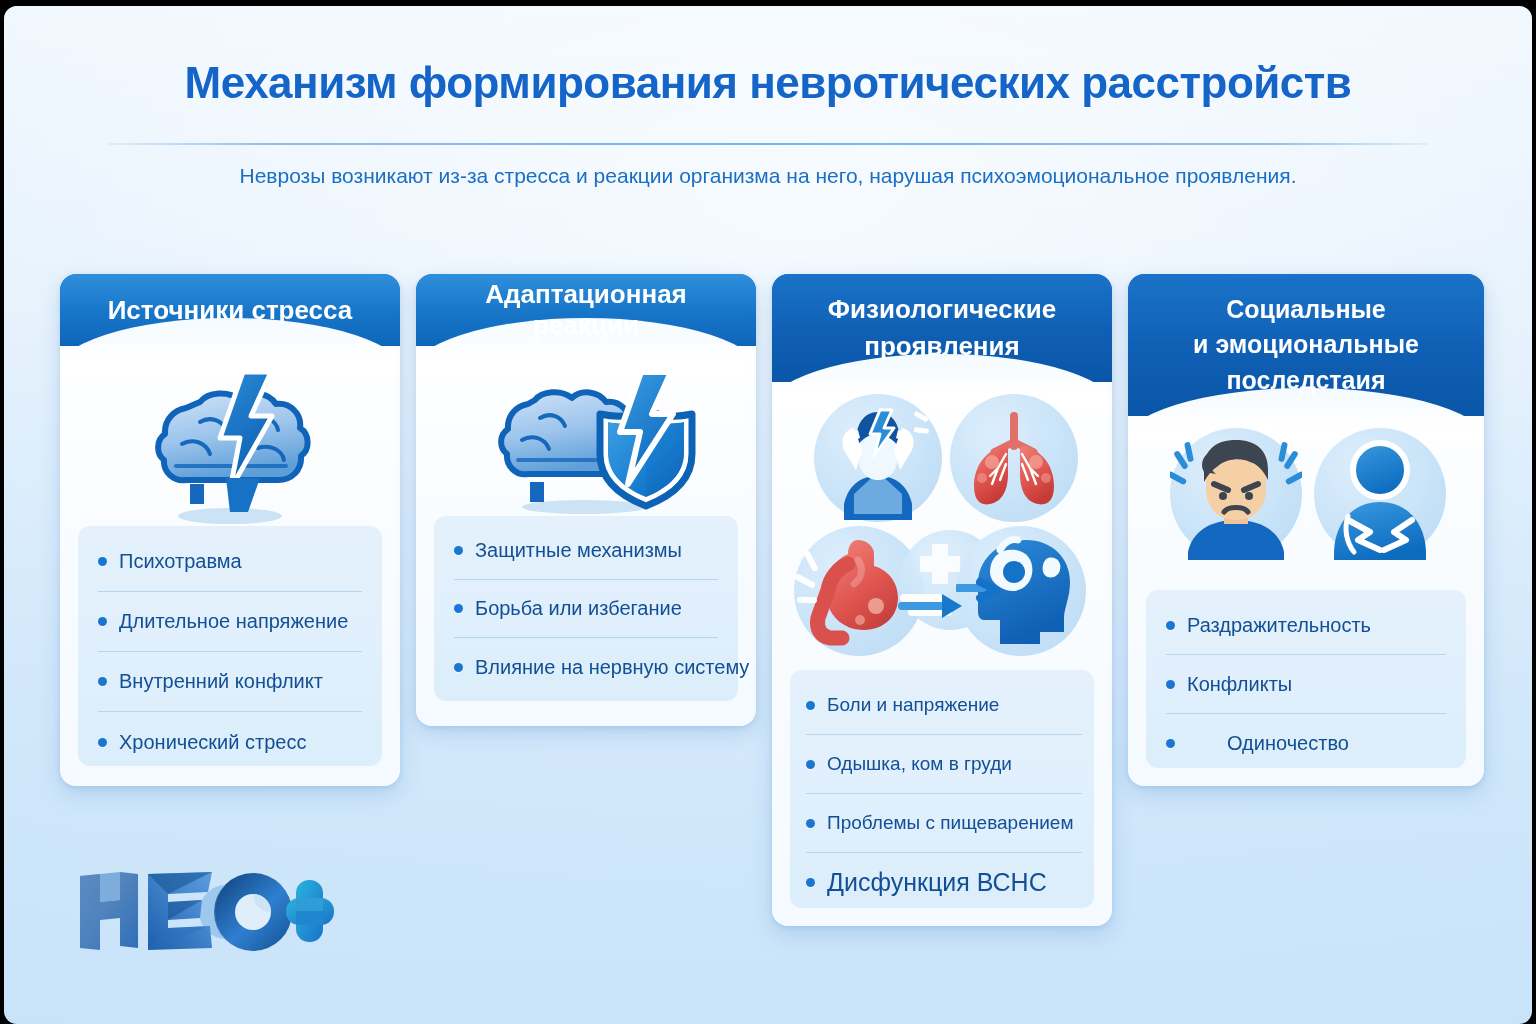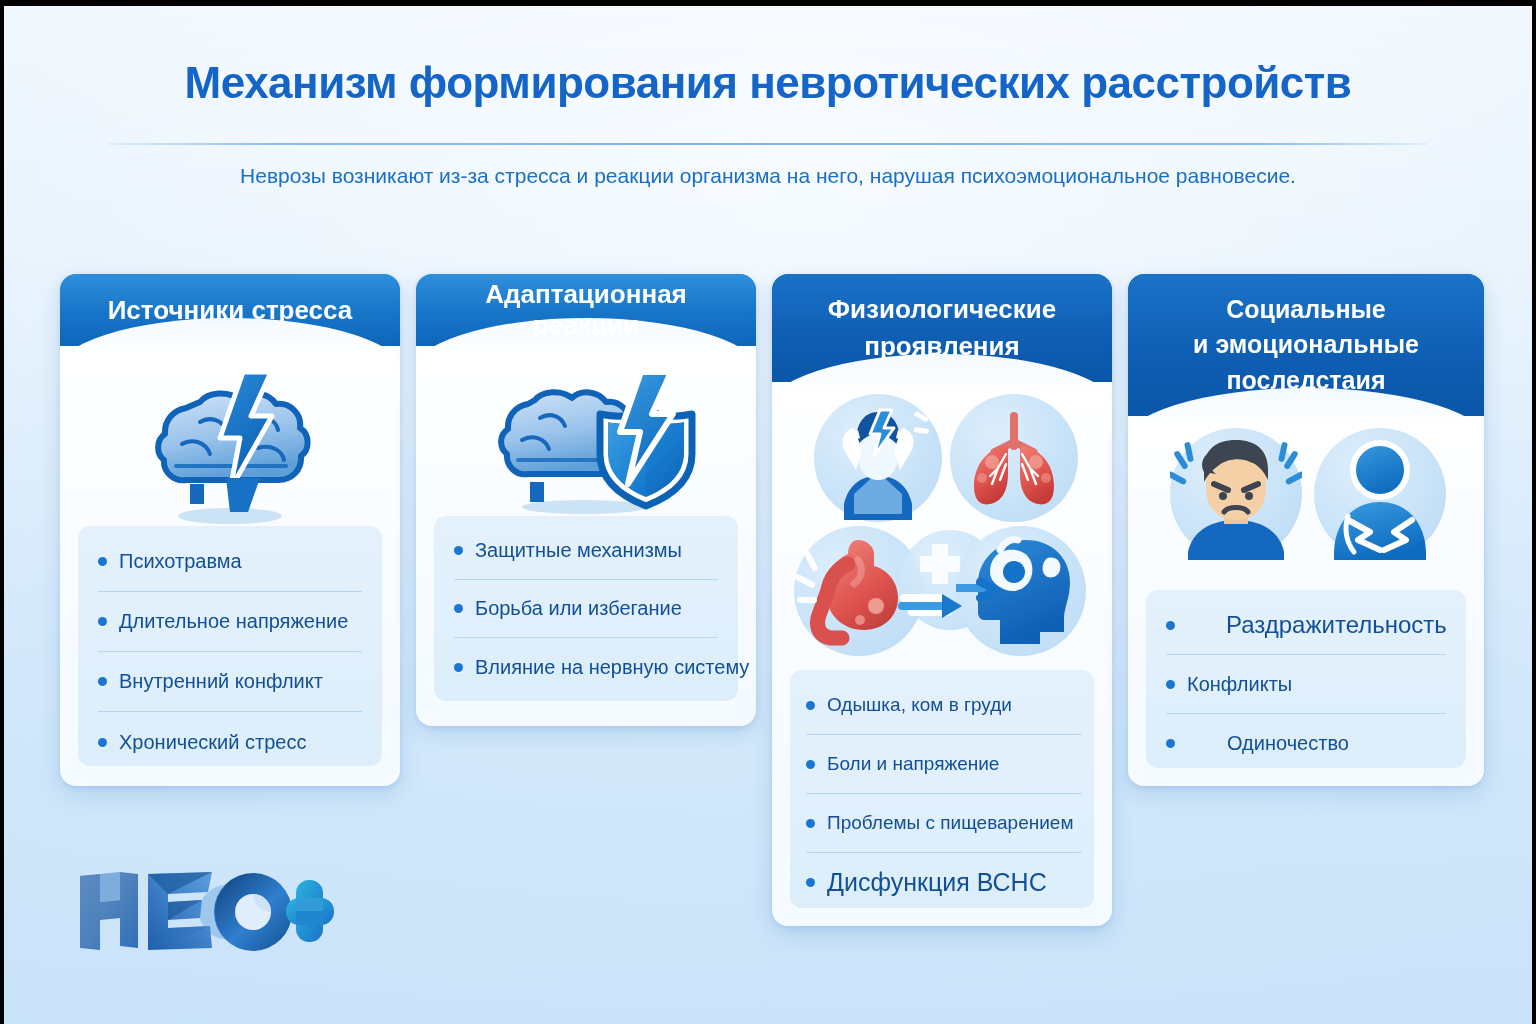--- a/index.html
+++ b/index.html
@@ -8,20 +8,21 @@
     width:1536px;height:1024px;
     font-family:"Liberation Sans","DejaVu Sans",sans-serif;
     background:#000;
     overflow:hidden;
   }
   .stage{
     position:absolute;left:4px;top:6px;width:1528px;height:1018px;
     background:
       radial-gradient(ellipse 120% 90% at 52% 18%, #f2f9ff 0%, #e6f2fd 34%, #d6eafb 66%, #cfe6fa 100%);
     overflow:hidden;
+    border-radius:13px;
   }
   .stage:before{
     content:"";position:absolute;inset:0;
     background:linear-gradient(180deg, rgba(255,255,255,0.55) 0%, rgba(255,255,255,0) 45%, rgba(186,219,246,0.30) 100%);
     pointer-events:none;
   }
 
   
   .page-title{
     position:absolute;left:0;top:52px;width:1528px;text-align:center;
@@ -105,21 +106,21 @@
     width:260px;height:86px;
   }
 </style>
 </head>
 <body>
 
 <div class="stage">
 
   <div class="page-title">Механизм формирования невротических расстройств</div>
   <div class="title-rule"></div>
-  <div class="subtitle">Неврозы возникают из-за стресса и реакции организма на него, нарушая психоэмоциональное равновесие.</div>
+  <div class="subtitle">Неврозы возникают из-за стресса и реакции организма на него, нарушая психоэмоциональное проявления.</div>
 
   <div class="card" style="left:56px;top:268px;width:340px;height:512px;">
     <div class="card-head hd-light" style="height:72px;font-size:26px;">
       <div class="hd-bg hd-light"></div>
       <div class="hd-curve"></div>
       <div class="hd-txt">Источники стресса</div>
     </div>
 
     <div class="icon-zone" style="top:92px;height:160px;">
       <svg width="200" height="160" viewBox="0 0 200 160">
@@ -324,25 +325,25 @@
           <rect x="10" y="68" width="44" height="8" rx="4" fill="#ffffff"></rect>
           <rect x="0" y="62" width="50" height="8" rx="4" fill="#3d9ae0"></rect>
           <path d="M44 54 L64 66 L44 78 Z" fill="#1778cc"></path>
         </svg>
       </div>
     </div>
 
     <div class="list-panel" style="left:18px;top:396px;width:304px;height:238px;padding-left:16px;padding-right:12px;">
       <div class="bullet-row" style="height:59px;font-size:19px;">
         <span class="dot"></span>
+        <span class="btxt">Боли и напряжение</span>
+      </div>
+      <div class="bullet-row" style="height:59px;font-size:19px;">
+        <span class="dot"></span>
         <span class="btxt">Одышка, ком в груди</span>
-      </div>
-      <div class="bullet-row" style="height:59px;font-size:19px;">
-        <span class="dot"></span>
-        <span class="btxt">Боли и напряжение</span>
       </div>
       <div class="bullet-row" style="height:59px;font-size:19px;">
         <span class="dot"></span>
         <span class="btxt">Проблемы с пищеварением</span>
       </div>
       <div class="bullet-row" style="height:59px;font-size:25px;">
         <span class="dot"></span>
         <span class="btxt">Дисфункция ВСНС</span>
       </div>
     </div>
@@ -389,21 +390,21 @@
           <circle cx="66" cy="42" r="27" fill="url(#lonG)" stroke="#ffffff" stroke-width="6"></circle>
           <path d="M20 126 C20 96 38 74 66 74 C94 74 112 96 112 126 L112 132 L20 132 Z" fill="url(#lonG)"></path>
           <path d="M34 88 C30 100 32 114 40 124" fill="none" stroke="#ffffff" stroke-width="5" stroke-linecap="round"></path>
           <path d="M34 92 L56 104 L44 112 L66 122" fill="none" stroke="#ffffff" stroke-width="6" stroke-linecap="round" stroke-linejoin="round"></path>
           <path d="M98 92 L80 104 L92 112 L70 122" fill="none" stroke="#ffffff" stroke-width="6" stroke-linecap="round" stroke-linejoin="round"></path>
         </svg>
       </div>
     </div>
 
     <div class="list-panel" style="left:18px;top:316px;width:320px;height:178px;">
-      <div class="bullet-row" style="height:59px;font-size:24px;gap:39px;">
+      <div class="bullet-row" style="height:59px;font-size:20px;">
         <span class="dot"></span>
         <span class="btxt">Раздражительность</span>
       </div>
       <div class="bullet-row" style="height:59px;font-size:20px;align-items:center;">
         <span class="dot"></span>
         <span class="btxt">Конфликты</span>
       </div>
       <div class="bullet-row" style="height:59px;font-size:20px;gap:40px;">
         <span class="dot"></span>
         <span class="btxt">Одиночество</span>

